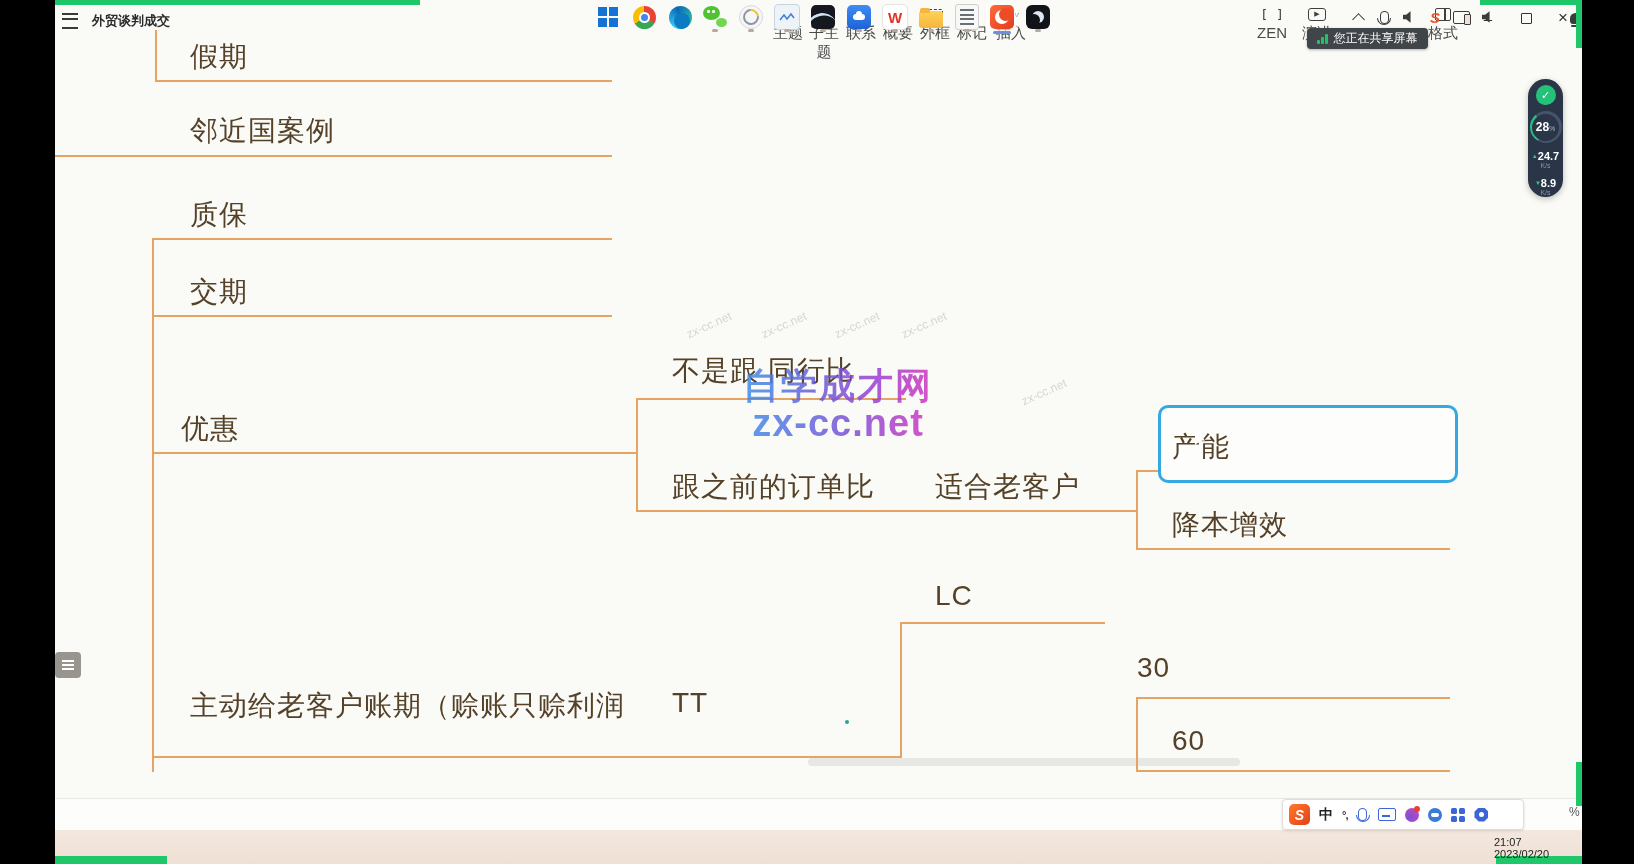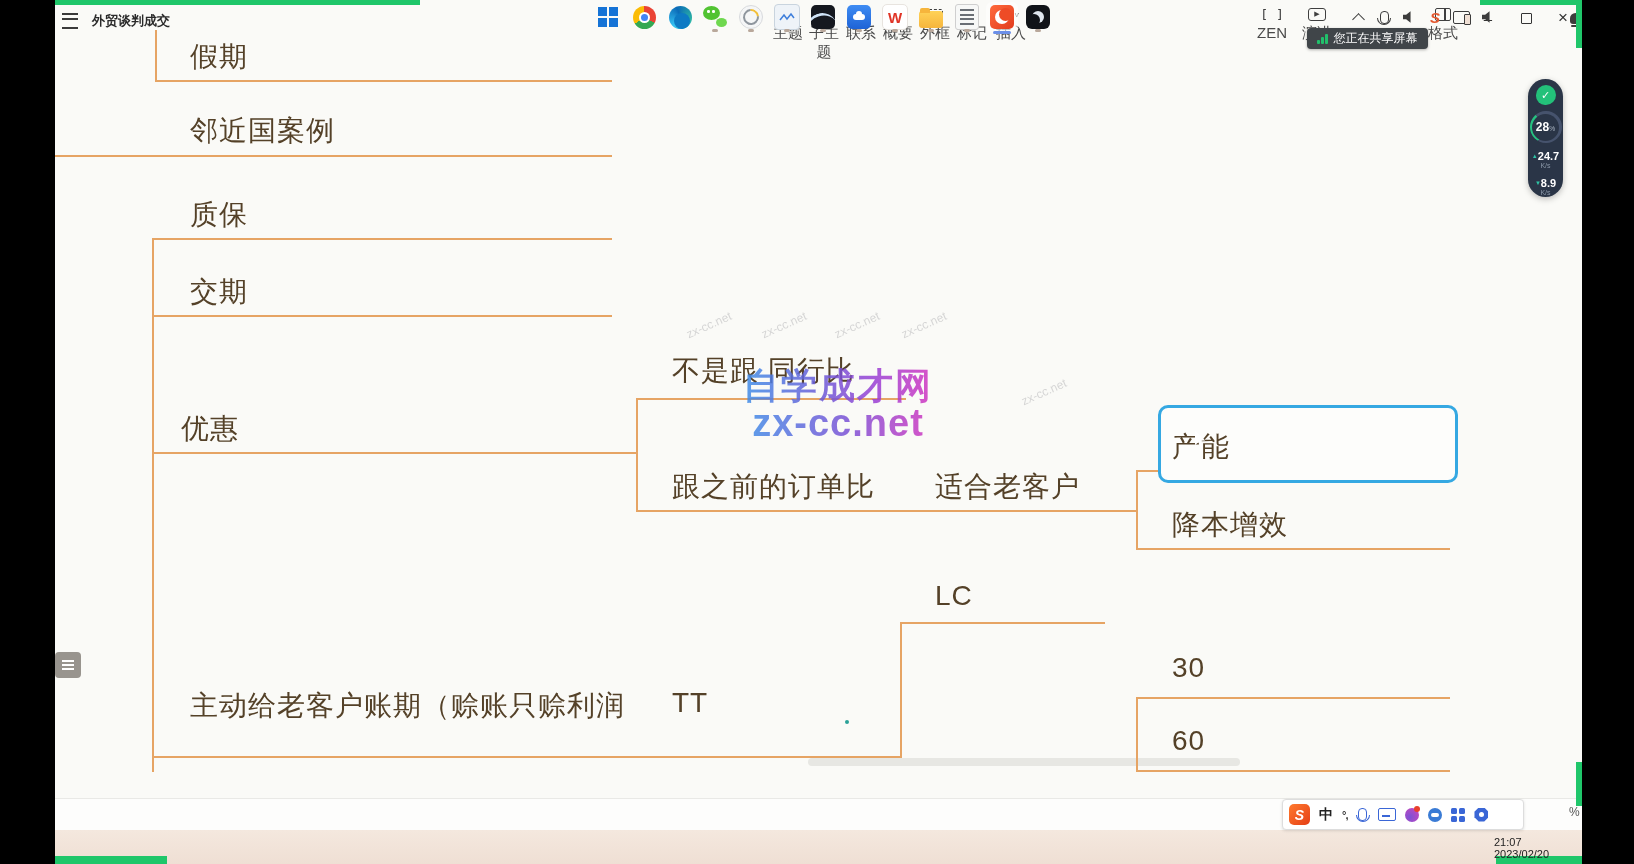--- a/index.html
+++ b/index.html
@@ -265,21 +265,21 @@
     <div class="node" style="left:135px;top:196px;">质保</div>
     <div class="node" style="left:135px;top:273px;">交期</div>
     <div class="node" style="left:126px;top:410px;">优惠</div>
     <div class="node" style="left:617px;top:352px;">不是跟 同行比</div>
     <div class="node" style="left:617px;top:468px;">跟之前的订单比</div>
     <div class="node" style="left:880px;top:468px;">适合老客户</div>
     <div class="node" style="left:1117px;top:428px;">产能</div>
     <div class="node" style="left:1117px;top:506px;">降本增效</div>
     <div class="node" style="left:880px;top:580px;">LC</div>
     <div class="node" style="left:617px;top:687px;">TT</div>
-    <div class="node" style="left:1117px;top:652px;">30</div>
+    <div class="node" style="left:1082px;top:652px;">30</div>
     <div class="node" style="left:1117px;top:725px;">60</div>
     <div class="node" style="left:135px;top:687px;">主动给老客户账期（赊账只赊利润</div>
 
     <div class="wm-big">
       <div class="wm-l1">自学成才网</div>
       <div class="wm-l2">zx-cc.net</div>
     </div>
     <div class="wm-faint" style="left:630px;top:318px;">zx-cc.net</div>
     <div class="wm-faint" style="left:705px;top:318px;">zx-cc.net</div>
     <div class="wm-faint" style="left:778px;top:318px;">zx-cc.net</div>

